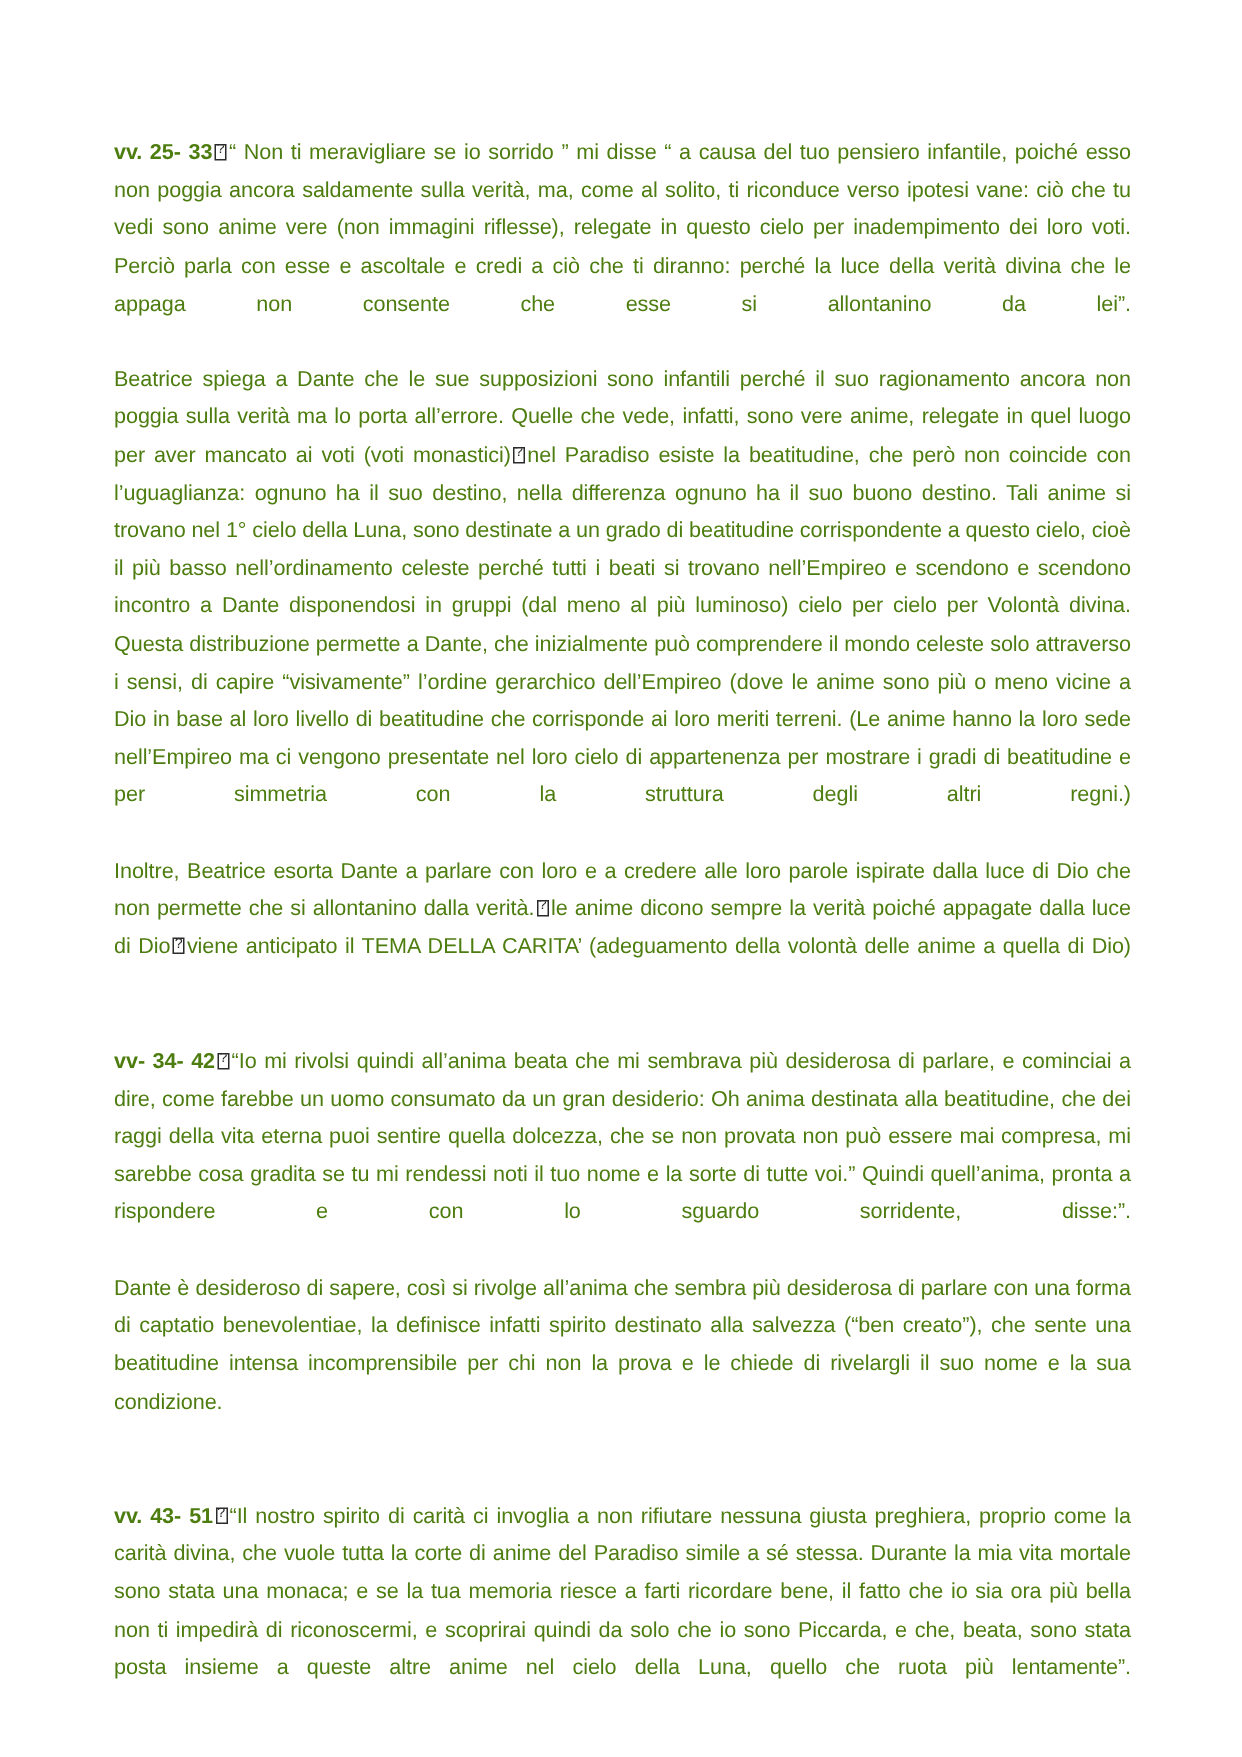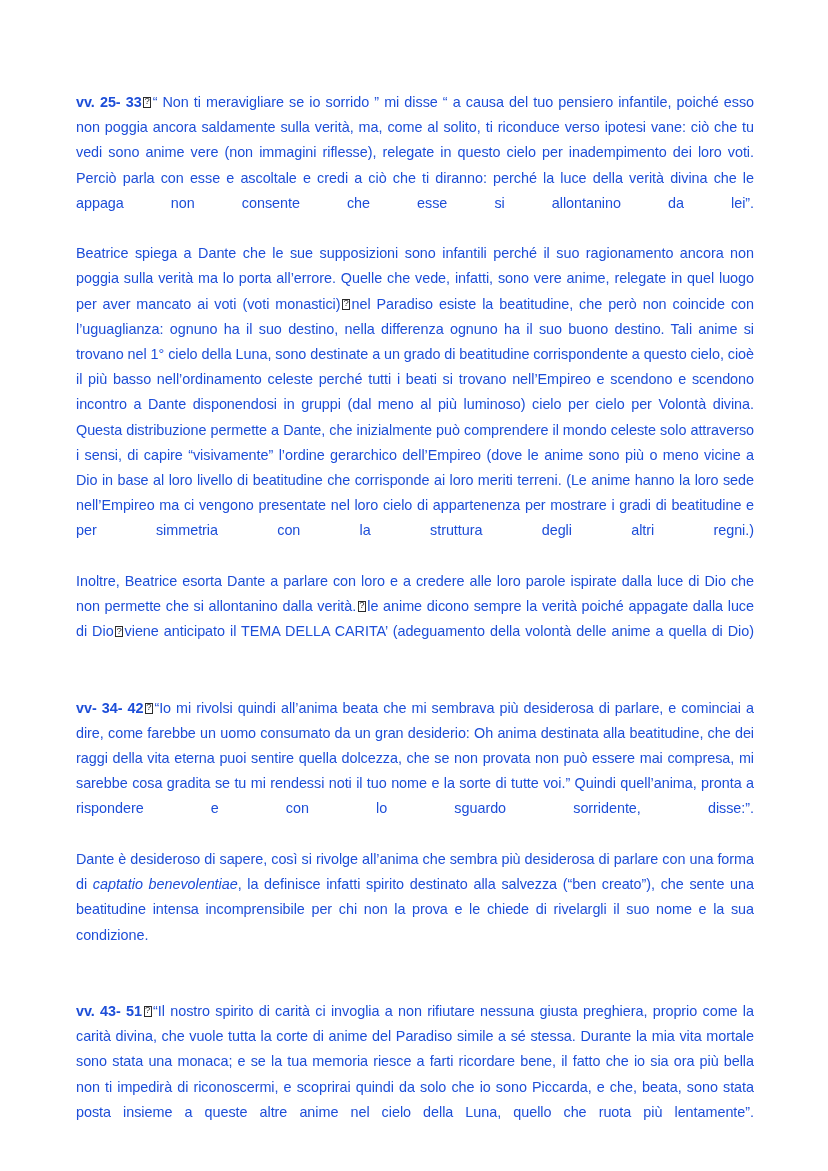--- a/index.html
+++ b/index.html
@@ -33,37 +33,36 @@
   }
 
   .para {
     margin: 0;
     text-align: justify;
     text-justify: inter-word;
     font-size: 14.4px;
     line-height: 25.2px;
     letter-spacing: -0.04px;
     word-spacing: -0.1px;
-    color: #1d4ed8;
+    color: #4d7c0f;
     hyphens: none;
   }
 
   
   .para:after {
     content: "";
     display: inline-block;
     width: 100%;
   }
 
   .verse-ref {
     font-weight: bold;
   }
 
   .ital {
-    font-style: italic;
     margin-top: 21px;
   }
 
   
   .tofu {
     display: inline-block;
     position: relative;
     width: 8px;
     height: 11px;
     border: 1px solid #2b2b2b;

